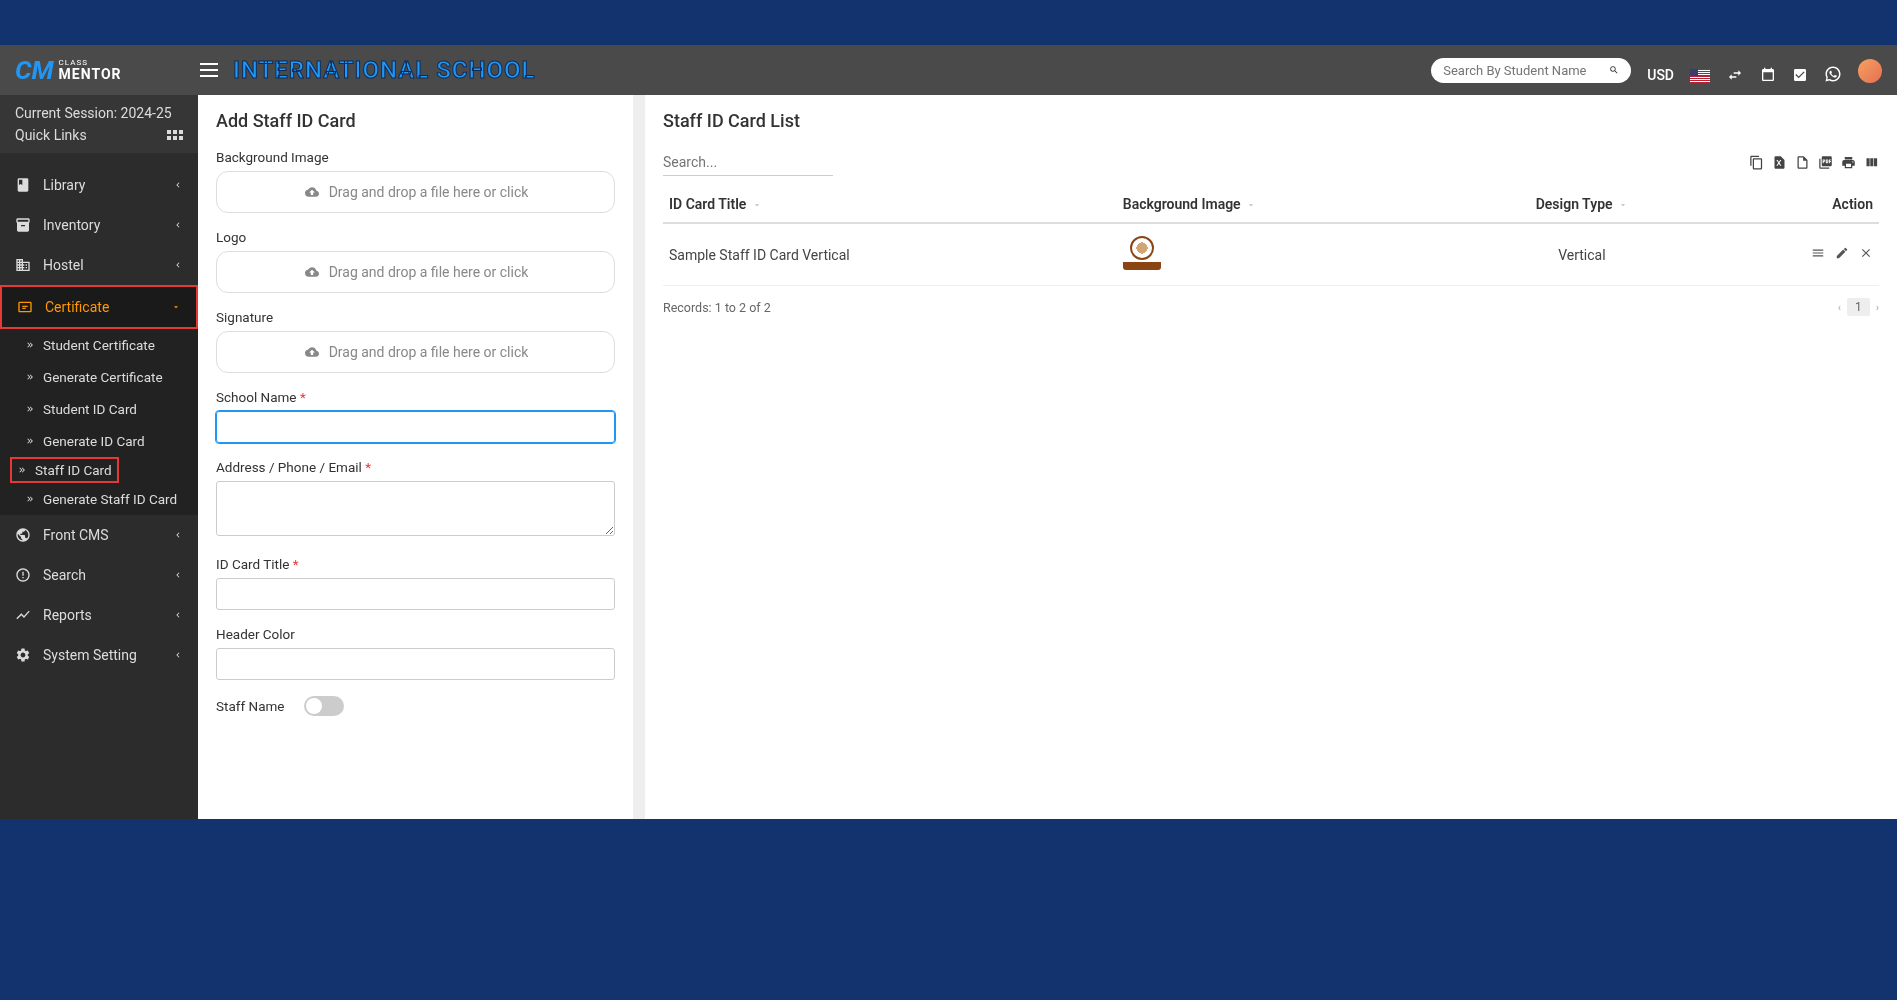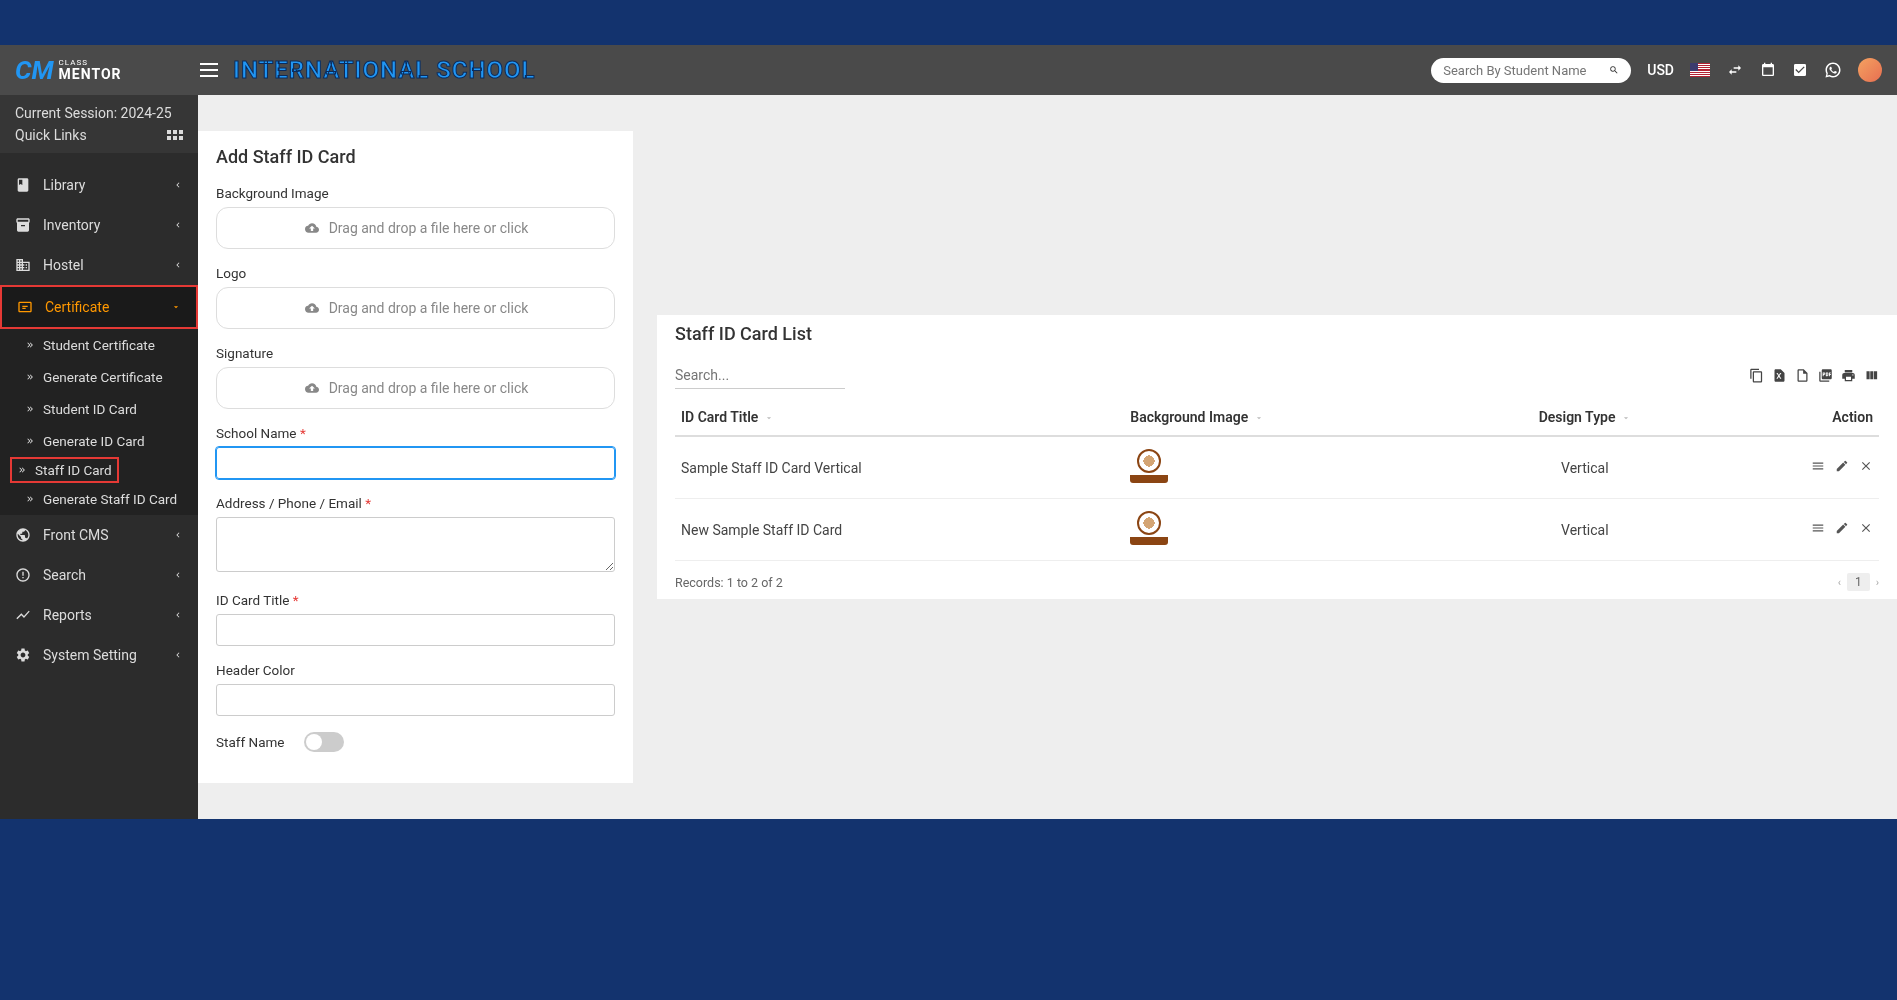--- a/index.html
+++ b/index.html
@@ -7,21 +7,21 @@
 .app-wrapper { width: 1897px; height: 1000px; position: relative; }
 .top-bar { height: 45px; background: #13336e; }
 .header-bar { height: 50px; background: #4a4a4a; display: flex; align-items: center; padding: 0 15px; color: #fff; }
 .logo { display: flex; align-items: center; gap: 5px; width: 185px; }
 .logo-icon { color: #2196f3; font-size: 26px; font-weight: bold; font-style: italic; }
 .logo-text { display: flex; flex-direction: column; line-height: 1; }
 .logo-text-top { font-size: 8px; letter-spacing: 1px; }
 .logo-text-bottom { font-size: 14px; font-weight: bold; letter-spacing: 1px; }
 .hamburger-icon { margin-right: 15px; cursor: pointer; fill: #fff; }
 .school-title { font-size: 24px; font-weight: 600; color: #2196f3; -webkit-text-stroke: 1px #0a2b5c; letter-spacing: 1px; }
-.header-right { margin-left: auto; display: flex; align-items: center; gap: 16px; }
+.header-right { margin-left: auto; display: flex; align-items: flex-end; gap: 16px; }
 .search-box { background: #fff; border-radius: 20px; display: flex; align-items: center; padding: 5px 12px; width: 200px; }
 .search-box input { border: none; outline: none; flex: 1; font-size: 13px; color: #333; }
 .search-box svg { fill: #333; }
 .header-item { color: #fff; font-size: 14px; font-weight: 500; cursor: pointer; }
 .header-icon { fill: #fff; cursor: pointer; }
 .flag { width: 20px; height: 14px; background: linear-gradient(to bottom, #b22234 0%, #b22234 7.7%, #fff 7.7%, #fff 15.4%, #b22234 15.4%, #b22234 23.1%, #fff 23.1%, #fff 30.8%, #b22234 30.8%, #b22234 38.5%, #fff 38.5%, #fff 46.2%, #b22234 46.2%, #b22234 53.9%, #fff 53.9%, #fff 61.6%, #b22234 61.6%, #b22234 69.3%, #fff 69.3%, #fff 77%, #b22234 77%, #b22234 84.7%, #fff 84.7%, #fff 92.4%, #b22234 92.4%); position: relative; }
 .flag::before { content: ''; position: absolute; top: 0; left: 0; width: 40%; height: 53.9%; background: #3c3b6e; }
 .avatar { width: 24px; height: 24px; border-radius: 50%; background: linear-gradient(135deg, #f4a261, #e76f51); }
 .main-area { display: flex; height: 724px; background: #d946ef; }
 .sidebar { width: 198px; background: #2c2c2c; color: #dcdcdc; display: flex; flex-direction: column; font-size: 14px; }
@@ -31,24 +31,24 @@
 .sidebar-item { display: flex; align-items: center; padding: 12px 15px; cursor: pointer; position: relative; }
 .sidebar-item svg { fill: #dcdcdc; margin-right: 12px; flex-shrink: 0; }
 .sidebar-item .chevron { margin-left: auto; margin-right: 0; }
 .sidebar-item.highlighted { border: 2.5px solid #e53935; background: #1a1a1a; }
 .sidebar-item.highlighted .label { color: #ff9800; }
 .sidebar-item.highlighted svg { fill: #ff9800; }
 .sidebar-sub { background: #222; }
 .sidebar-sub-item { display: flex; align-items: center; padding: 8px 15px 8px 25px; cursor: pointer; font-size: 13.5px; }
 .sidebar-sub-item svg { fill: #dcdcdc; margin-right: 8px; }
 .sidebar-sub-item.active { border: 2.5px solid #e53935; display: inline-flex; margin-left: 10px; padding: 3px 5px; }
-.content { flex: 1; display: flex; gap: 24px; padding: 0; background: #eee; align-items: center; }
+.content { flex: 1; display: flex; gap: 12px; padding: 0; background: #eee; }
 .panel { background: #fff; }
 .panel-left { width: 435px; padding: 15px 18px; overflow-y: auto; }
-.panel-right { flex: 1; padding: 8px 18px; }
+.panel-right { flex: 1; padding: 15px 18px; }
 .panel-title { font-size: 18px; color: #333; margin-bottom: 18px; font-weight: 500; }
 .form-group { margin-bottom: 16px; }
 .form-label { font-size: 13.5px; color: #333; margin-bottom: 6px; display: block; }
 .required { color: #e53935; }
 .dropzone { border: 1px solid #ddd; border-radius: 12px; padding: 12px; text-align: center; color: #888; font-size: 14px; display: flex; align-items: center; justify-content: center; gap: 8px; cursor: pointer; }
 .dropzone svg { fill: #888; }
 .text-input { width: 100%; border: 1px solid #ccc; border-radius: 3px; padding: 7px 10px; font-size: 14px; }
 .text-input.focused { border: 1px solid #2196f3; outline: 1px solid #2196f3; }
 .textarea { width: 100%; border: 1px solid #ccc; border-radius: 3px; padding: 8px 10px; font-size: 14px; height: 55px; resize: vertical; }
 .toggle-row { display: flex; align-items: center; gap: 20px; }
@@ -369,38 +369,20 @@
                     </svg>
                   <svg width="14" height="14" viewBox="0 0 24 24">
                       <path d="M3 17.25V21h3.75L17.81 9.94l-3.75-3.75L3 17.25zM20.71 7.04a.996.996 0 000-1.41l-2.34-2.34a.996.996 0 00-1.41 0l-1.83 1.83 3.75 3.75 1.83-1.83z"></path>
                     </svg>
                   <svg width="14" height="14" viewBox="0 0 24 24">
                       <path d="M19 6.41L17.59 5 12 10.59 6.41 5 5 6.41 10.59 12 5 17.59 6.41 19 12 13.41 17.59 19 19 17.59 13.41 12z"></path>
                     </svg>
                 </div>
               </td>
             </tr>
-            <tr>
-              <td>New Sample Staff ID Card</td>
-              <td><div class="bg-thumb"><div class="bg-thumb-circle"></div><div class="bg-thumb-banner"></div></div></td>
-              <td style="text-align:center">Vertical</td>
-              <td>
-                <div class="row-actions">
-                  <svg width="14" height="14" viewBox="0 0 24 24">
-                      <path d="M3 18h18v-2H3v2zm0-5h18v-2H3v2zm0-7v2h18V6H3z"></path>
-                    </svg>
-                  <svg width="14" height="14" viewBox="0 0 24 24">
-                      <path d="M3 17.25V21h3.75L17.81 9.94l-3.75-3.75L3 17.25zM20.71 7.04a.996.996 0 000-1.41l-2.34-2.34a.996.996 0 00-1.41 0l-1.83 1.83 3.75 3.75 1.83-1.83z"></path>
-                    </svg>
-                  <svg width="14" height="14" viewBox="0 0 24 24">
-                      <path d="M19 6.41L17.59 5 12 10.59 6.41 5 5 6.41 10.59 12 5 17.59 6.41 19 12 13.41 17.59 19 19 17.59 13.41 12z"></path>
-                    </svg>
-                </div>
-              </td>
-            </tr>
           </tbody>
         </table>
 
         <div class="table-footer">
           <span>Records: 1 to 2 of 2</span>
           <div class="pager">
             <span class="pager-arrow">‹</span>
             <span class="pager-btn">1</span>
             <span class="pager-arrow">›</span>
           </div>

